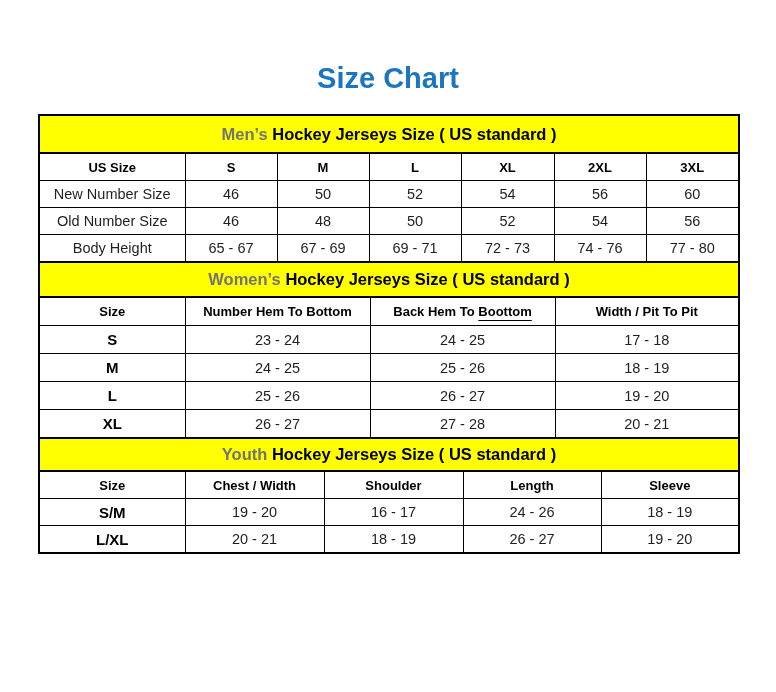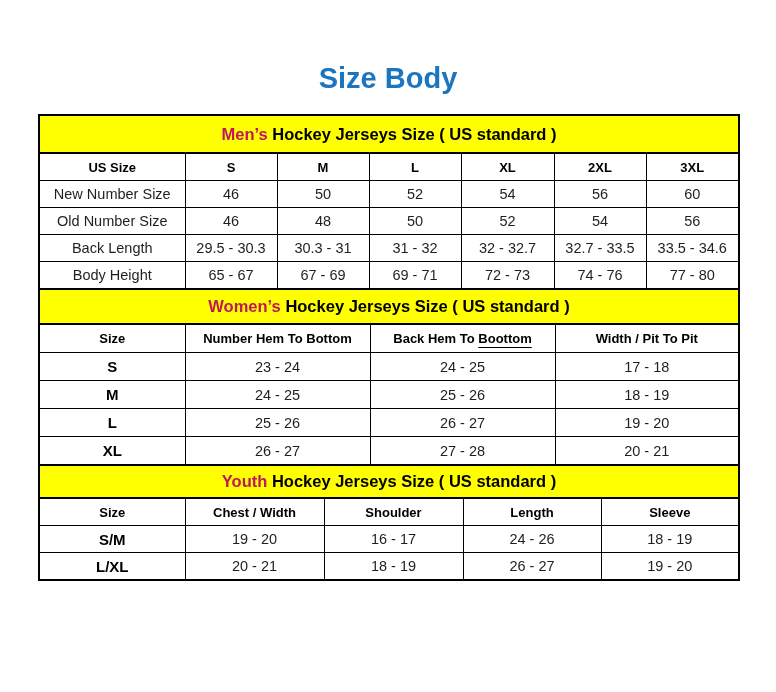--- a/index.html
+++ b/index.html
@@ -52,36 +52,36 @@
     font-size: 13px;
   }
   th.banner {
     background: #FFFF00;
     font-size: 16.5px;
     border: 2px solid #000000;
   }
   th.banner-men   { height: 36px; }
   th.banner-women { height: 33px; }
   th.banner-youth { height: 31px; }
-  .banner .hl { color: #be185d; }
+  .banner .hl { color: #737373; }
   td.row-label-bold { font-weight: bold; color: #000000; font-size: 15px; }
   .misspelled {
     text-decoration-line: underline;
     text-decoration-style: wavy;
     text-decoration-color: #CC0000;
     text-decoration-thickness: 1px;
     text-underline-offset: 4px;
     text-decoration: underline;
   }
   tr.women-row td, tr.women-row th { height: 27px; }
 </style>
 </head>
 <body>
 
-<h1 class="page-title">Size Body</h1>
+<h1 class="page-title">Size Chart</h1>
 
 <div class="tables-wrap">
 
   <table class="size-table">
     <colgroup>
       <col style="width:146px">
         <col style="width:92px">
         <col style="width:92px">
         <col style="width:92px">
         <col style="width:93px">
@@ -111,29 +111,20 @@
       <td>60</td>
     </tr>
     <tr>
       <td>Old Number Size</td>
       <td>46</td>
       <td>48</td>
       <td>50</td>
       <td>52</td>
       <td>54</td>
       <td>56</td>
-    </tr>
-    <tr>
-      <td>Back Length</td>
-      <td>29.5 - 30.3</td>
-      <td>30.3 - 31</td>
-      <td>31 - 32</td>
-      <td>32 - 32.7</td>
-      <td>32.7 - 33.5</td>
-      <td>33.5 - 34.6</td>
     </tr>
     <tr>
       <td>Body Height</td>
       <td>65 - 67</td>
       <td>67 - 69</td>
       <td>69 - 71</td>
       <td>72 - 73</td>
       <td>74 - 76</td>
       <td>77 - 80</td>
     </tr>

